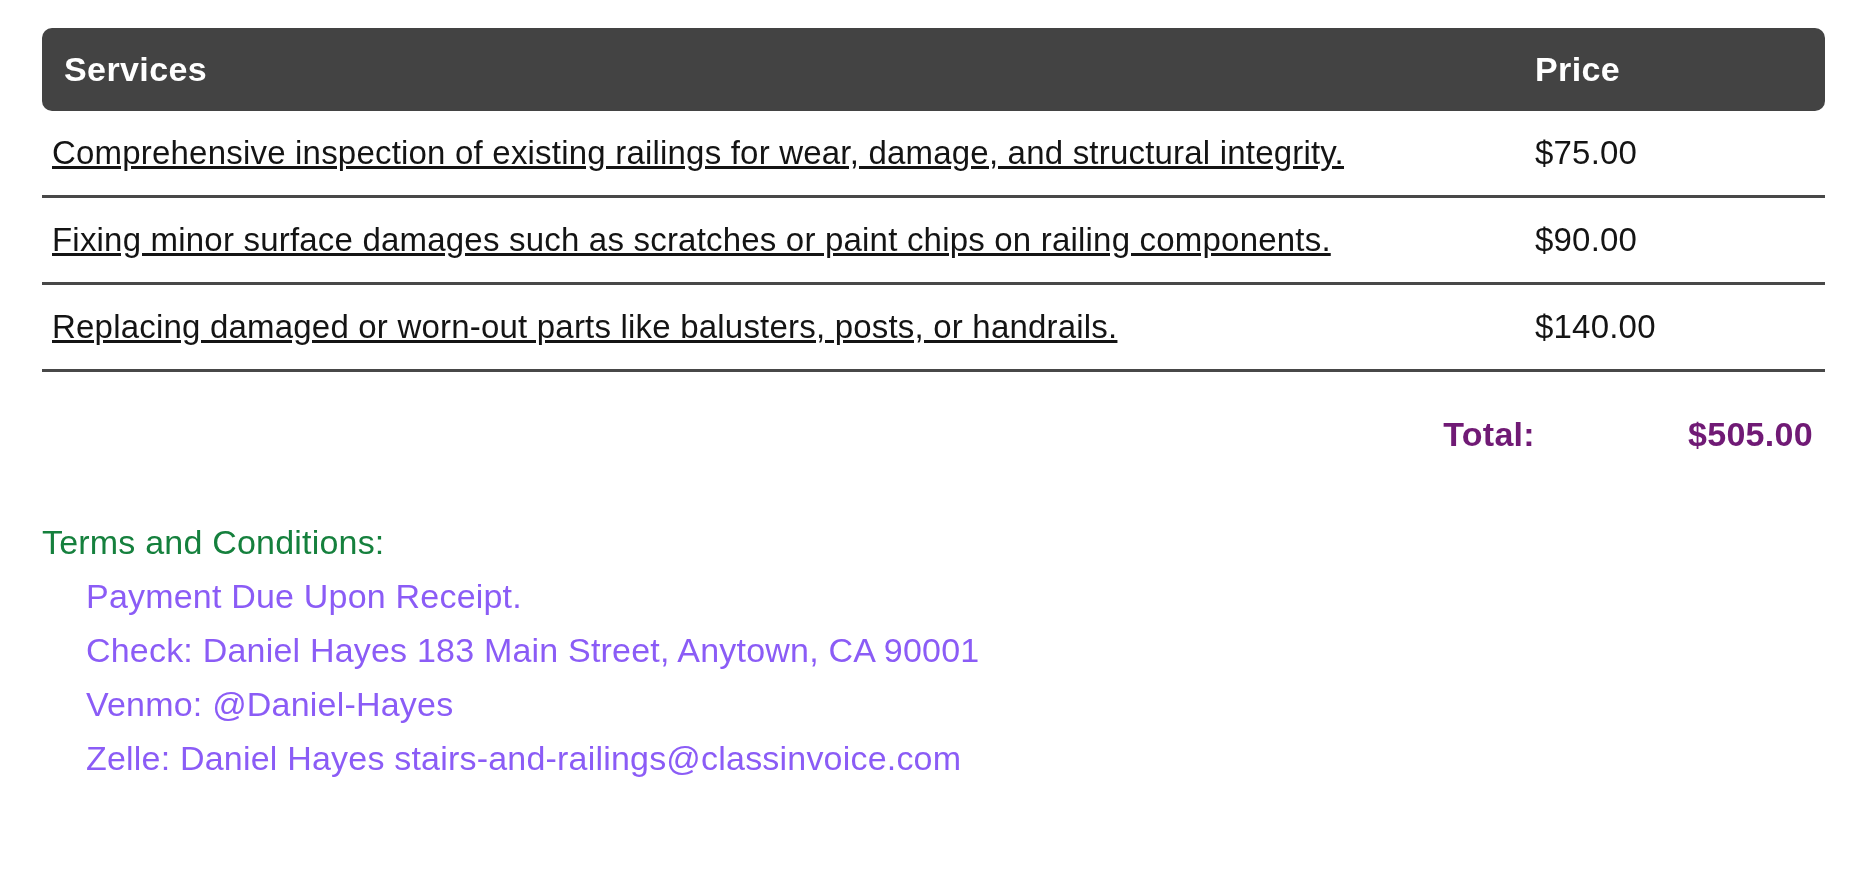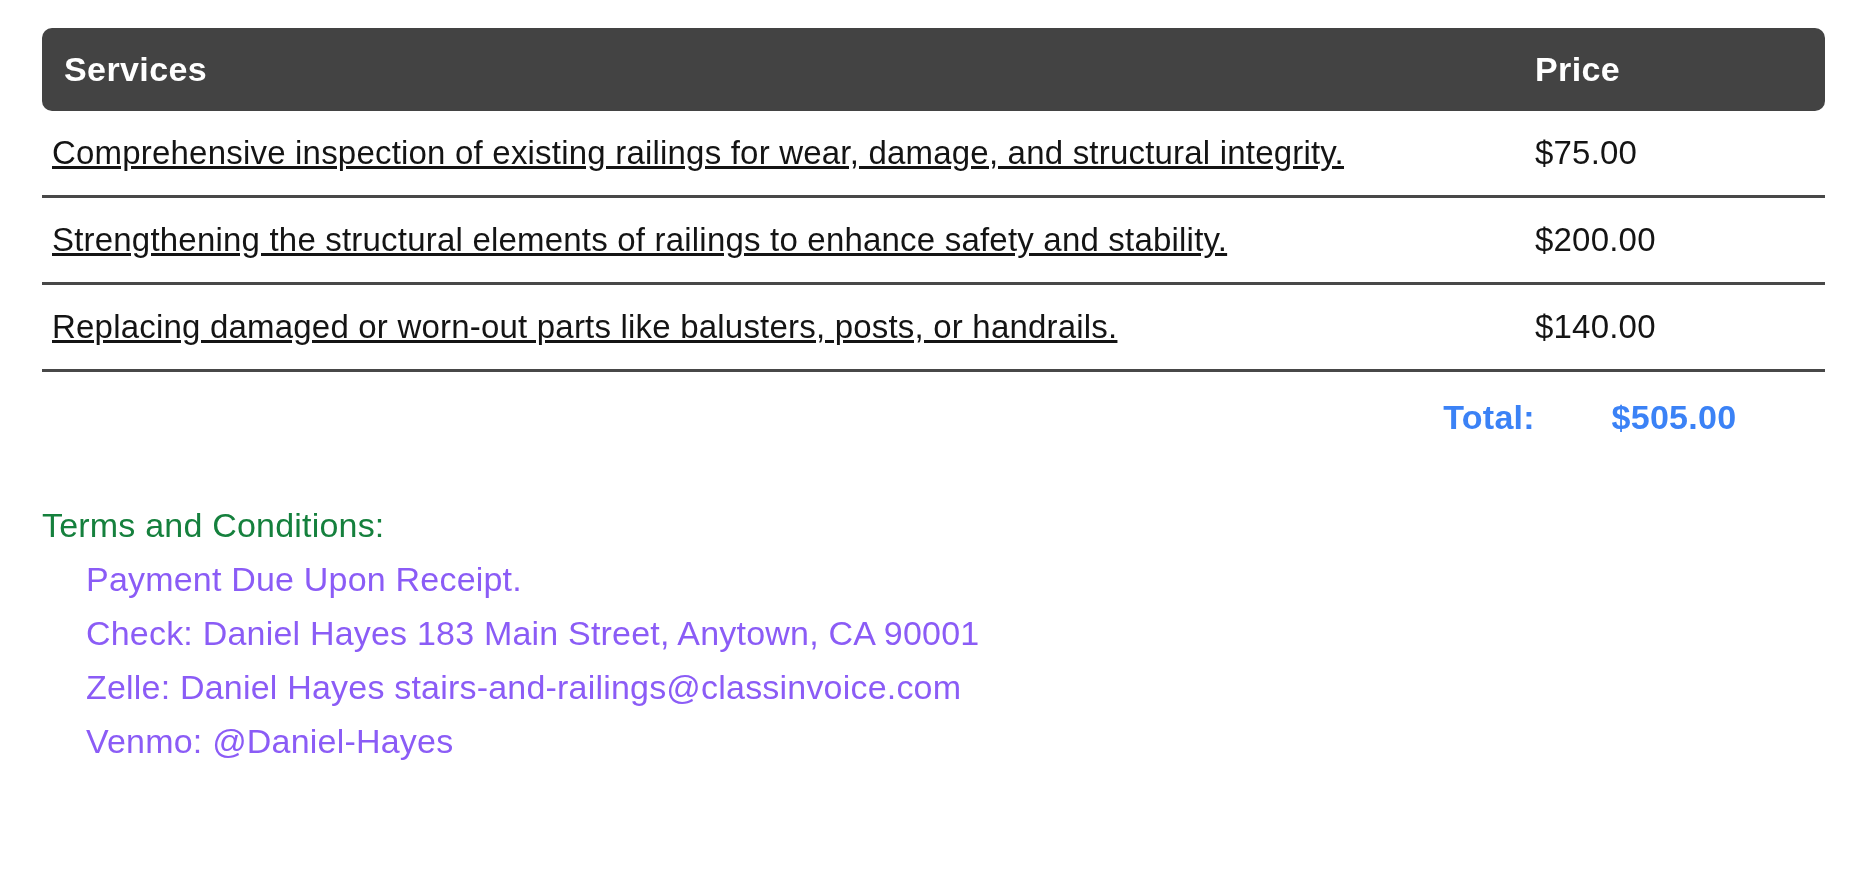--- a/index.html
+++ b/index.html
@@ -65,30 +65,31 @@
     padding-right: 12px;
     white-space: nowrap;
   }
   .total-row {
     display: flex;
     align-items: center;
     justify-content: flex-end;
     height: 90px;
     font-size: 34px;
     font-weight: bold;
-    color: #3b82f6;
+    color: #701a75;
     letter-spacing: 0.3px;
+    margin-top: 17px;
   }
   .total-label {
     text-align: right;
   }
   .total-value {
     width: 290px;
     box-sizing: border-box;
-    text-align: center;
+    text-align: right;
     padding-right: 12px;
   }
   
   .terms {
     margin-top: 36px;
     font-size: 34px;
     letter-spacing: 0.2px;
   }
   .terms-heading {
     color: #15803d;
@@ -113,39 +114,39 @@
     <div class="thead">
       <div class="th-services">Services</div>
       <div class="th-price">Price</div>
     </div>
 
     <div class="trow">
       <div class="td-service">Comprehensive inspection of existing railings for wear, damage, and structural integrity.</div>
       <div class="td-price">$75.00</div>
     </div>
 
+    <div class="trow">
+      <div class="td-service">Fixing minor surface damages such as scratches or paint chips on railing components.</div>
+      <div class="td-price">$90.00</div>
+    </div>
 
-    <div class="trow">
-      <div class="td-service">Strengthening the structural elements of railings to enhance safety and stability.</div>
-      <div class="td-price">$200.00</div>
-    </div>
 
     <div class="trow">
       <div class="td-service">Replacing damaged or worn-out parts like balusters, posts, or handrails.</div>
       <div class="td-price">$140.00</div>
     </div>
 
     <div class="total-row">
       <div class="total-label">Total:</div>
       <div class="total-value">$505.00</div>
     </div>
 
   </div>
 
   <div class="terms">
     <div class="terms-heading">Terms and Conditions:</div>
     <div class="terms-line">Payment Due Upon Receipt.</div>
     <div class="terms-line">Check: Daniel Hayes 183 Main Street, Anytown, CA 90001</div>
+    <div class="terms-line">Venmo: @Daniel-Hayes</div>
     <div class="terms-line">Zelle: Daniel Hayes stairs-and-railings@classinvoice.com</div>
-    <div class="terms-line">Venmo: @Daniel-Hayes</div>
   </div>
 
 </div>
 
 </body></html>

